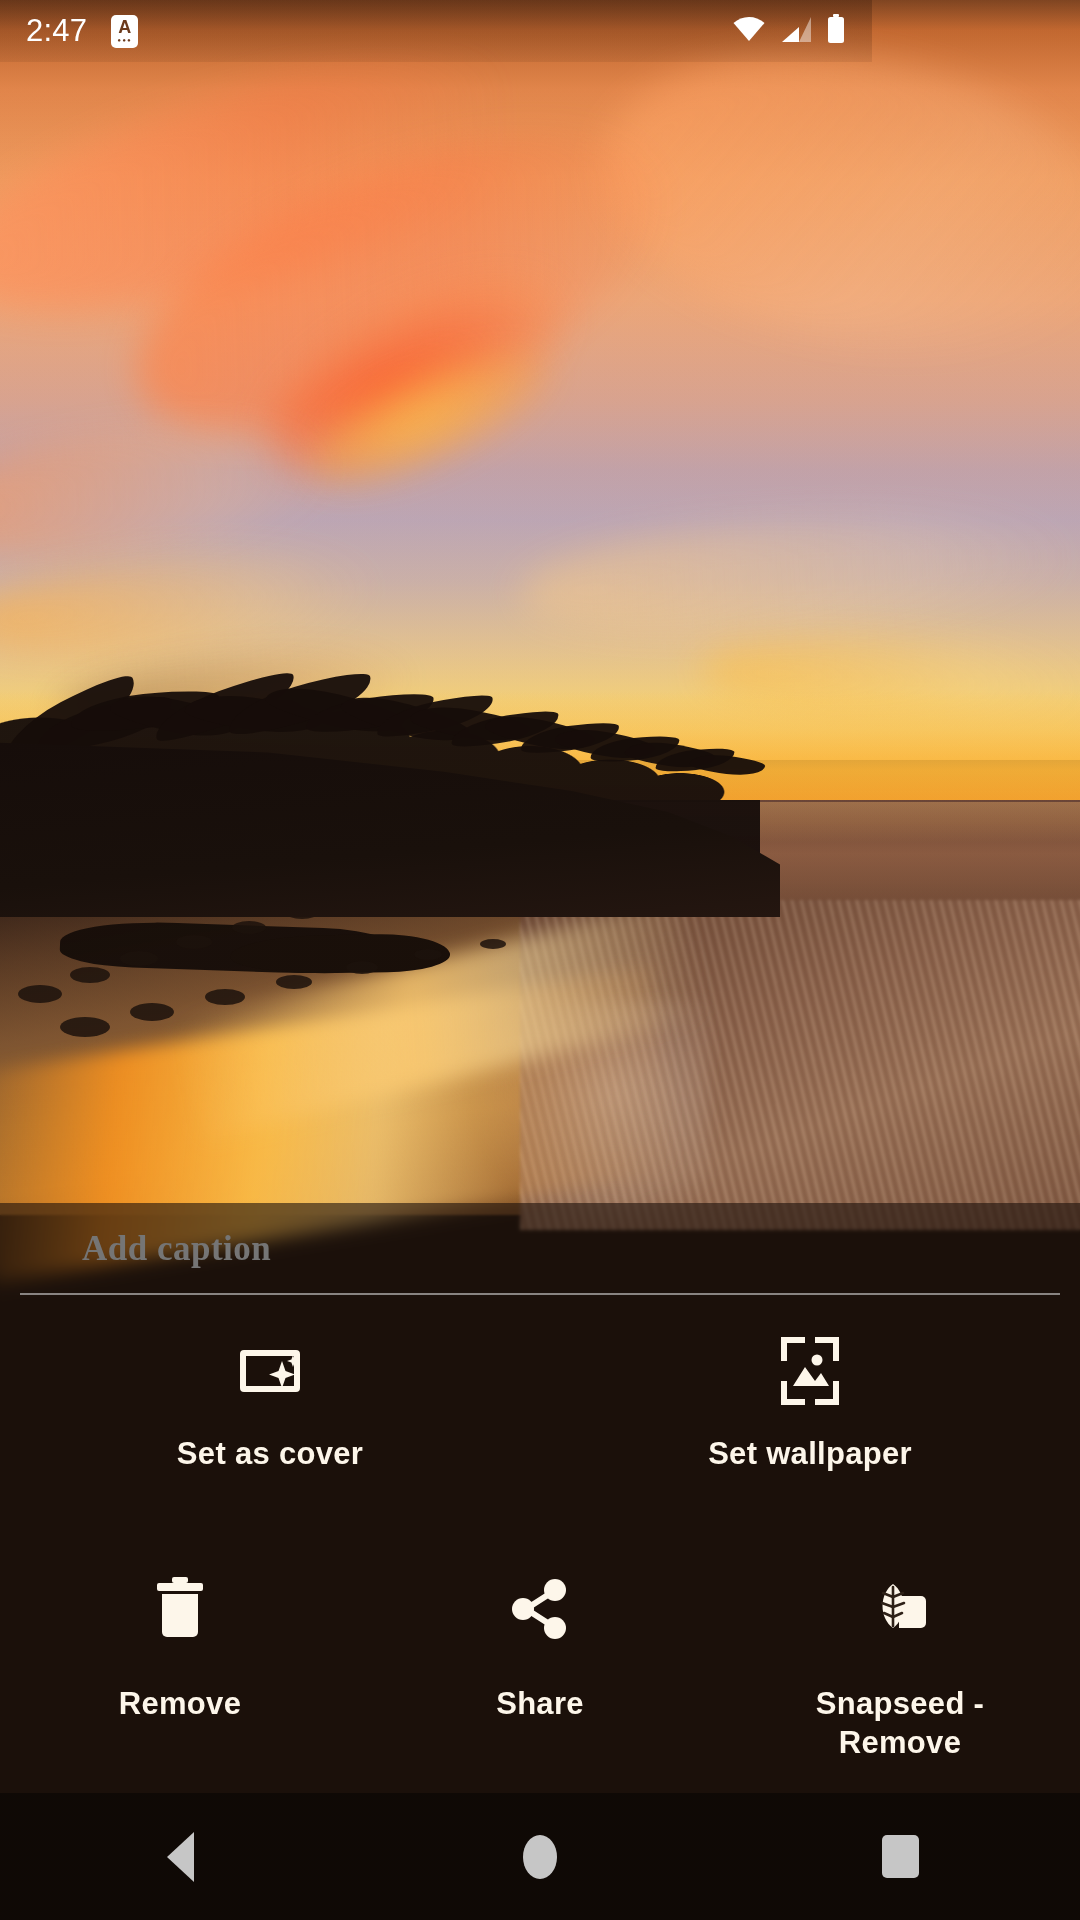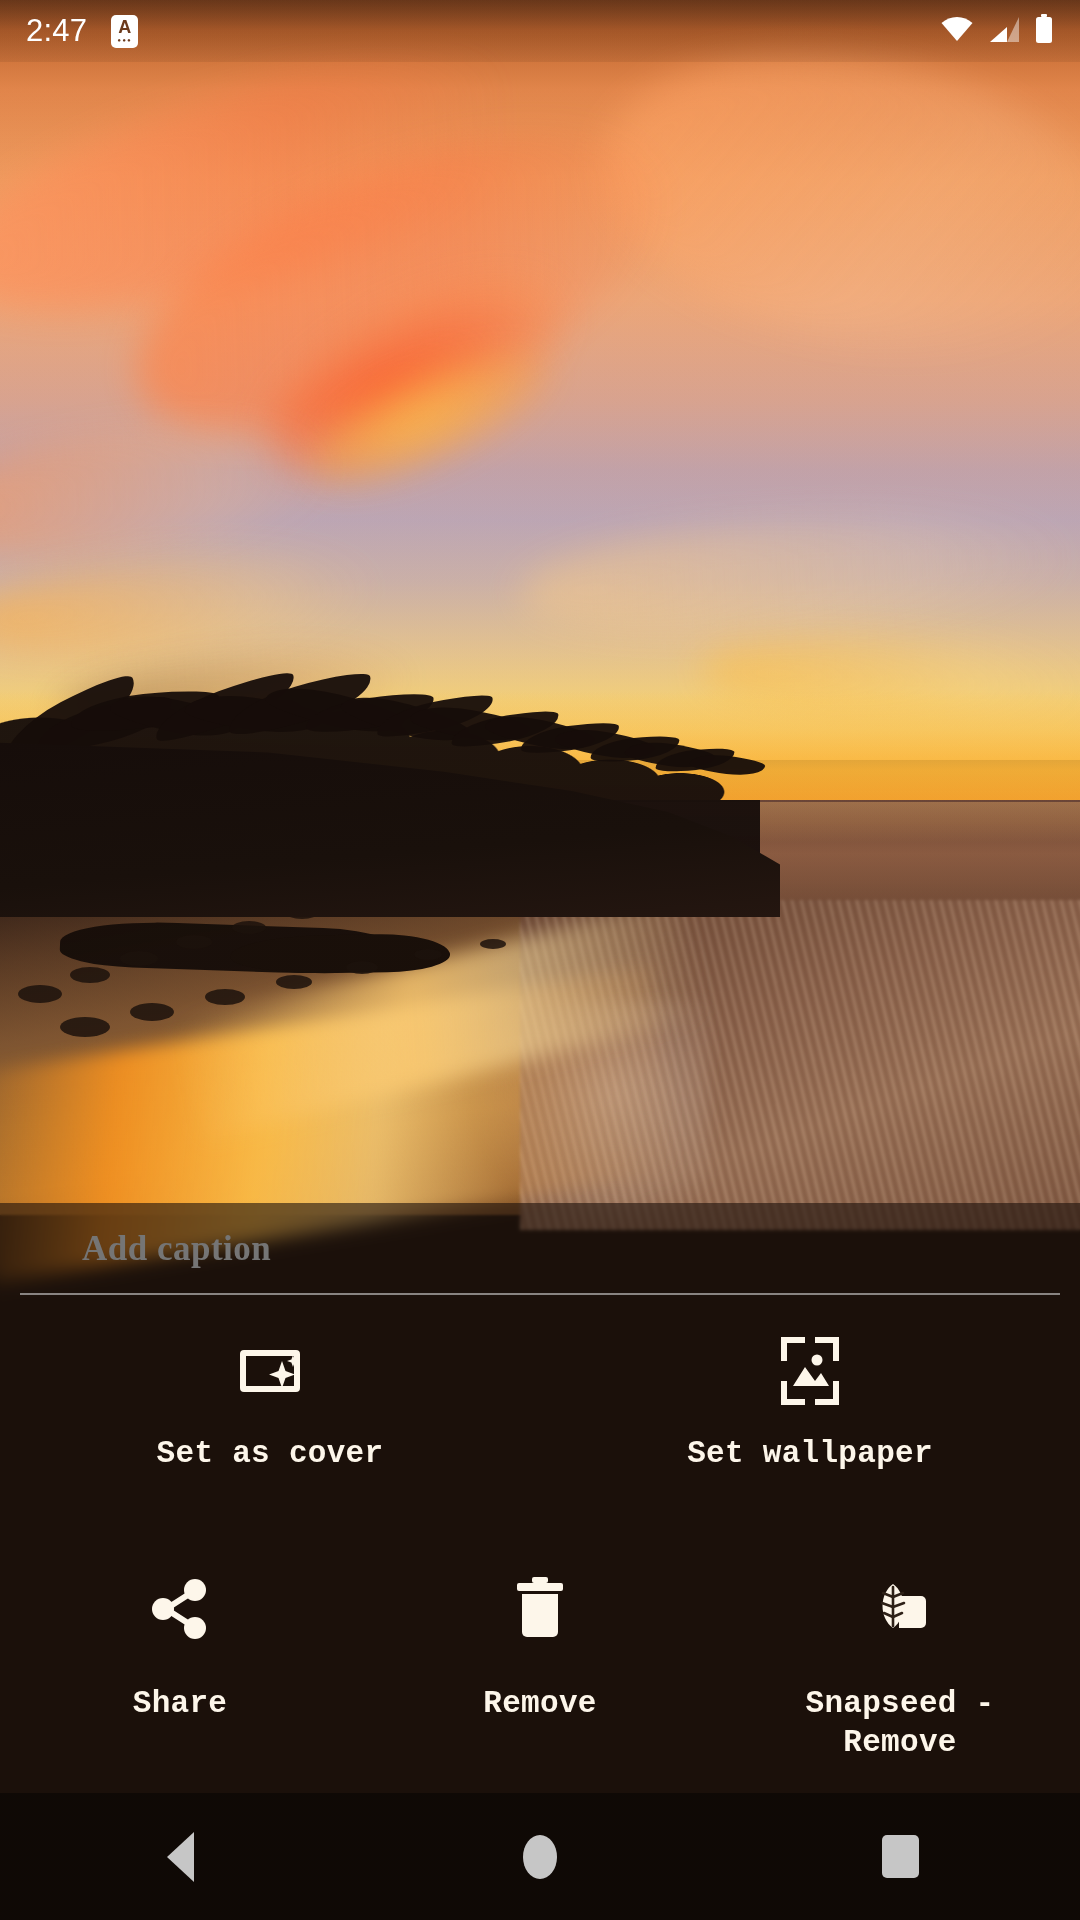--- a/index.html
+++ b/index.html
@@ -235,21 +235,21 @@
     position: absolute; inset: 0;
     background-image:
       repeating-linear-gradient(0deg, rgba(255,255,255,.012) 0px, rgba(0,0,0,.012) 1px, rgba(255,255,255,.012) 2px);
     pointer-events: none;
   }
 
   
   #status-bar {
     position: absolute;
     left: 0; top: 0;
-    width: 1080px; height: 62px;
+    width: 872px; height: 62px;
     display: flex;
     align-items: center;
     padding: 0 26px;
     box-sizing: border-box;
     background: linear-gradient(180deg, rgba(60,28,12,.34), rgba(60,28,12,.10));
     z-index: 20;
   }
   #clock {
     color: #ffffff;
     font-family: "Liberation Sans", sans-serif;
@@ -348,21 +348,21 @@
   .action-icon {
     width: 76px; height: 76px;
     display: flex;
     align-items: center;
     justify-content: center;
   }
   .action-icon svg { display: block; }
   .action-label {
     margin-top: 26px;
     color: #fdf6ea;
-    font-family: Liberation Mono, monospace;
+    font-family: Liberation Sans, sans-serif;
     font-size: 31px;
     font-weight: 700;
     text-align: center;
     line-height: 1.25;
     letter-spacing: .3px;
     max-width: 250px;
   }
   .action-item.row2 .action-label { margin-top: 38px; }
 
   
@@ -545,42 +545,42 @@
           </div>
           <div class="action-label">Set wallpaper</div>
         </div>
 
       </div>
 
       <div class="action-row row2">
 
         <div class="action-item row2">
           <div class="action-icon">
+            <svg width="50" height="64" viewBox="0 0 50 64">
+              <rect x="17" y="0" width="16" height="6" rx="2" fill="#fdf6ea"></rect>
+              <rect x="2" y="6" width="46" height="8" rx="2" fill="#fdf6ea"></rect>
+              <path d="M7 17 h36 v38 a5 5 0 0 1 -5 5 h-26 a5 5 0 0 1 -5 -5 z" fill="#fdf6ea"></path>
+            </svg>
+          </div>
+          <div class="action-label">Remove</div>
+        </div>
+
+        <div class="action-item row2">
+          <div class="action-icon">
             <svg width="60" height="62" viewBox="0 0 60 62">
               <g stroke="#fdf6ea" stroke-width="6" stroke-linecap="round">
                 <line x1="16" y1="31" x2="44" y2="13"></line>
                 <line x1="16" y1="31" x2="44" y2="49"></line>
               </g>
               <circle cx="45" cy="12" r="11" fill="#fdf6ea"></circle>
               <circle cx="13" cy="31" r="11" fill="#fdf6ea"></circle>
               <circle cx="45" cy="50" r="11" fill="#fdf6ea"></circle>
             </svg>
           </div>
           <div class="action-label">Share</div>
-        </div>
-
-        <div class="action-item row2">
-          <div class="action-icon">
-            <svg width="50" height="64" viewBox="0 0 50 64">
-              <rect x="17" y="0" width="16" height="6" rx="2" fill="#fdf6ea"></rect>
-              <rect x="2" y="6" width="46" height="8" rx="2" fill="#fdf6ea"></rect>
-              <path d="M7 17 h36 v38 a5 5 0 0 1 -5 5 h-26 a5 5 0 0 1 -5 -5 z" fill="#fdf6ea"></path>
-            </svg>
-          </div>
-          <div class="action-label">Remove</div>
         </div>
 
         <div class="action-item row2">
           <div class="action-icon">
             <svg width="62" height="62" viewBox="0 0 62 62">
               <path d="M30 18 h22 a5 5 0 0 1 5 5 v22 a5 5 0 0 1 -5 5 h-22 z" fill="#fdf6ea"></path>
               <path d="M24 6 C38 16 38 40 24 50 C10 40 10 16 24 6 Z" fill="#fdf6ea"></path>
               <g stroke="#2e2118" stroke-width="2.6" stroke-linecap="round">
                 <line x1="24" y1="9" x2="24" y2="48"></line>
                 <line x1="24" y1="19" x2="14" y2="15"></line>

